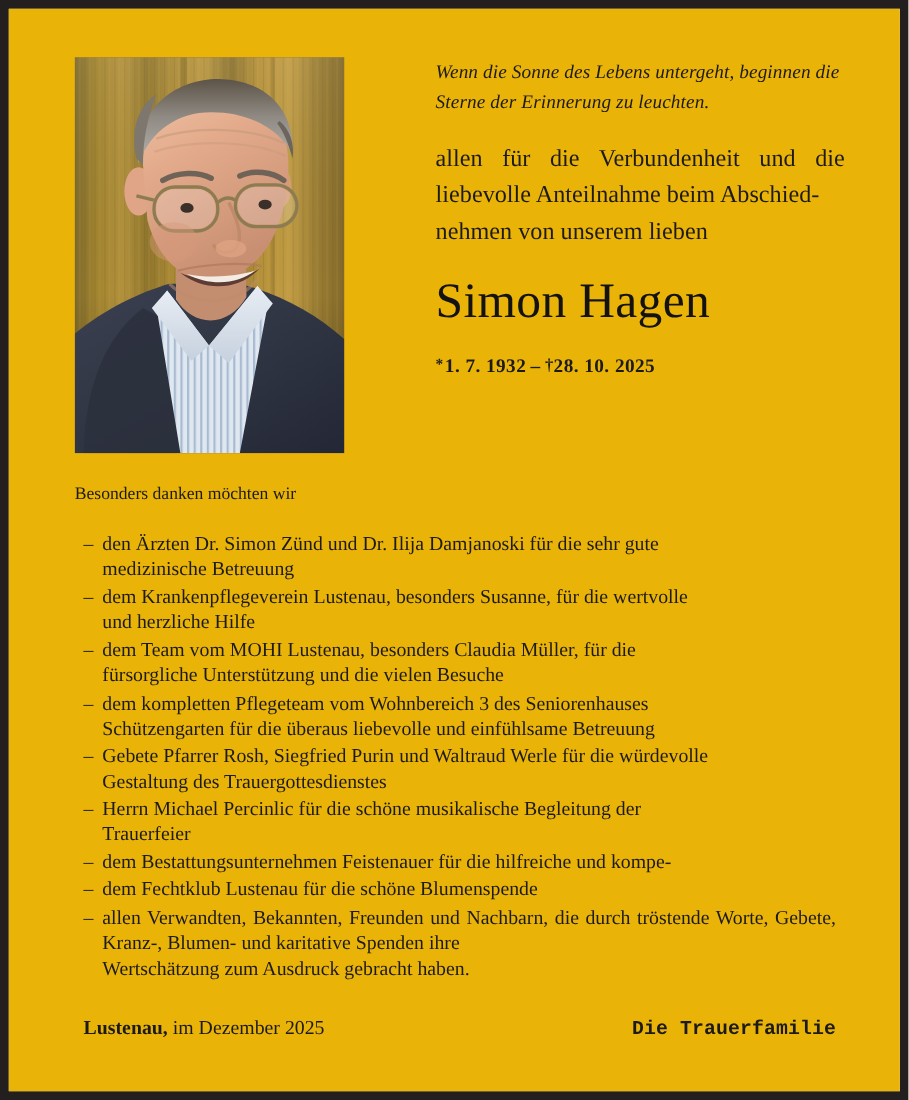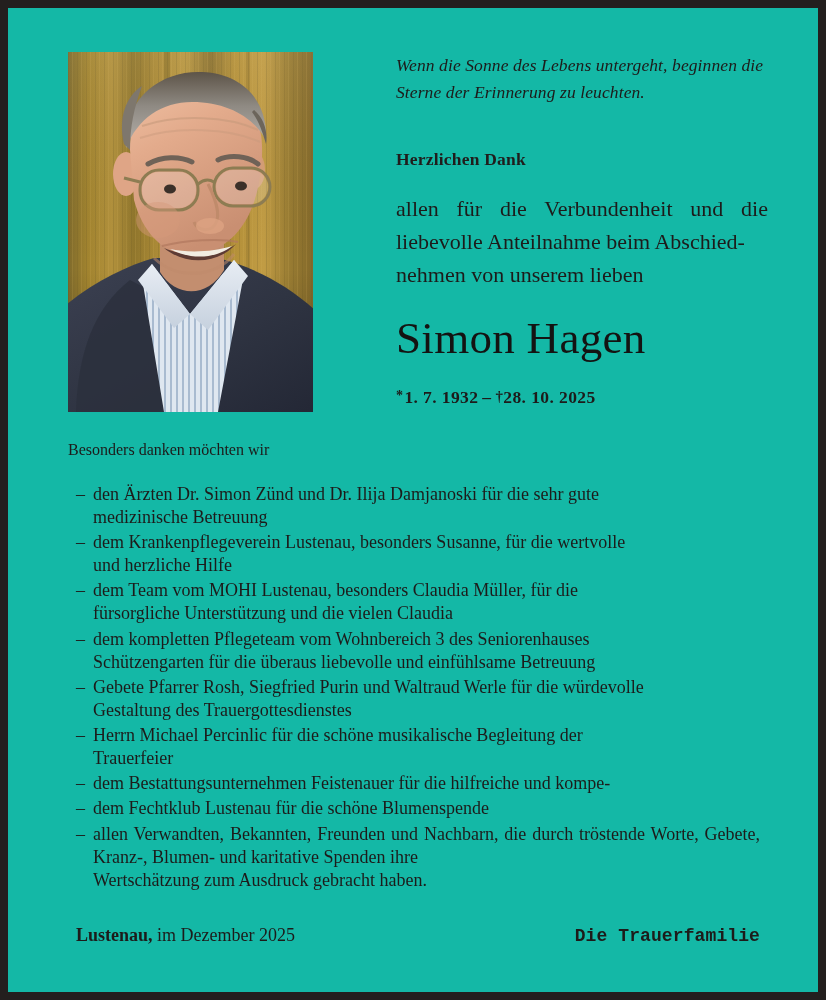--- a/index.html
+++ b/index.html
@@ -24,21 +24,21 @@
     background: #ffffff;
     border: 8px solid #231f1e;
     padding: 0;
   }
 
   .inner {
     position: relative;
     box-sizing: border-box;
     width: 100%;
     height: 100%;
-    background: #14b8a6;
+    background: #eab308;
     padding: 44px 58px 0 60px;
   }
 
   
   .top-area {
     position: relative;
     height: 368px;
   }
 
   .portrait {
@@ -272,36 +272,35 @@
           <path d="M 102 197 C 122 208, 148 207, 164 194 C 146 200, 120 201, 102 197 Z" fill="#f2ece2"></path>
           <path d="M 94 194 C 118 188, 152 186, 170 190" stroke="#b0785e" stroke-width="2" fill="none" opacity="0.7"></path>
 
           <path d="M 86 206 C 108 228, 148 226, 166 202" stroke="#c08b6b" stroke-width="3" fill="none" opacity="0.55"></path>
         </svg>
       </div>
 
       <div class="right-col">
         <p class="epitaph">Wenn die Sonne des Lebens untergeht, beginnen die Sterne der Erinnerung zu leuchten.</p>
 
-        <p class="thanks-head">Herzlichen Dank</p>
 
         <p class="thanks-body"><span>allen für die Verbundenheit und die liebevolle Anteilnahme beim Abschied-</span><span class="lastline">nehmen von unserem lieben</span></p>
 
         <p class="deceased-name">Simon Hagen</p>
 
         <p class="life-dates"><span class="sym">*</span><span>1. 7. 1932</span> <span>–</span> <span class="dagger">†</span><span>28. 10. 2025</span></p>
       </div>
     </div>
 
     <p class="list-intro">Besonders danken möchten wir</p>
 
     <ul class="thank-list" id="thank-list">
         <li><span class="dash">–</span><span>den Ärzten Dr. Simon Zünd und Dr. Ilija Damjanoski für die sehr gute</span><span class="tail">medizinische Betreuung</span></li>
         <li><span class="dash">–</span><span>dem Krankenpflegeverein Lustenau, besonders Susanne, für die wertvolle</span><span class="tail">und herzliche Hilfe</span></li>
-        <li><span class="dash">–</span><span>dem Team vom MOHI Lustenau, besonders Claudia Müller, für die</span><span class="tail">fürsorgliche Unterstützung und die vielen Claudia</span></li>
+        <li><span class="dash">–</span><span>dem Team vom MOHI Lustenau, besonders Claudia Müller, für die</span><span class="tail">fürsorgliche Unterstützung und die vielen Besuche</span></li>
         <li><span class="dash">–</span><span>dem kompletten Pflegeteam vom Wohnbereich 3 des Seniorenhauses</span><span class="tail">Schützengarten für die überaus liebevolle und einfühlsame Betreuung</span></li>
         <li><span class="dash">–</span><span>Gebete Pfarrer Rosh, Siegfried Purin und Waltraud Werle für die würdevolle</span><span class="tail">Gestaltung des Trauergottesdienstes</span></li>
         <li><span class="dash">–</span><span>Herrn Michael Percinlic für die schöne musikalische Begleitung der</span><span class="tail">Trauerfeier</span></li>
         <li><span class="dash">–</span><span>dem Bestattungsunternehmen Feistenauer für die hilfreiche und kompe-</span></li>
         <li style="text-align: left;"><span class="dash">–</span><span>dem Fechtklub Lustenau für die schöne Blumenspende</span></li>
         <li><span class="dash">–</span><span>allen Verwandten, Bekannten, Freunden und Nachbarn, die durch tröstende Worte, Gebete, Kranz-, Blumen- und karitative Spenden ihre</span><span class="tail">Wertschätzung zum Ausdruck gebracht haben.</span></li>
       </ul>
 
     <div class="footer">
       <div>

